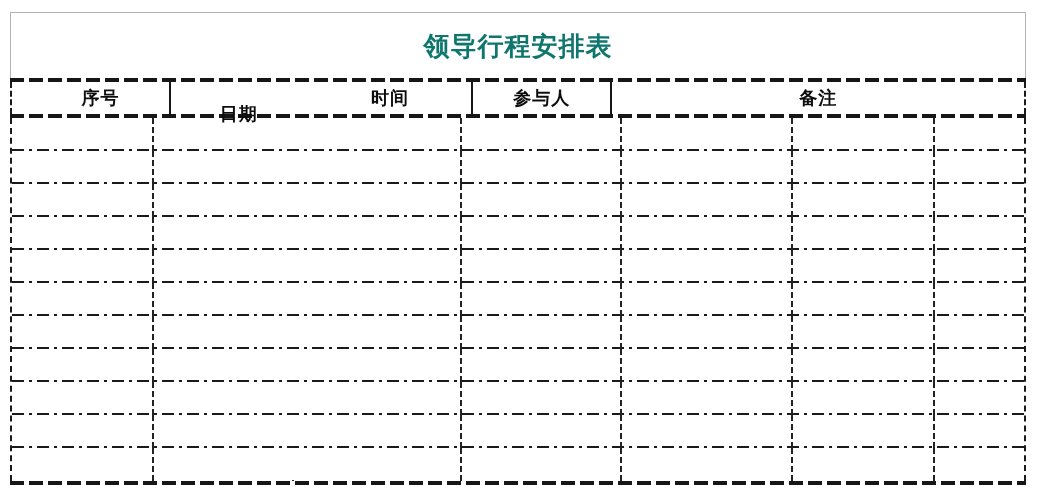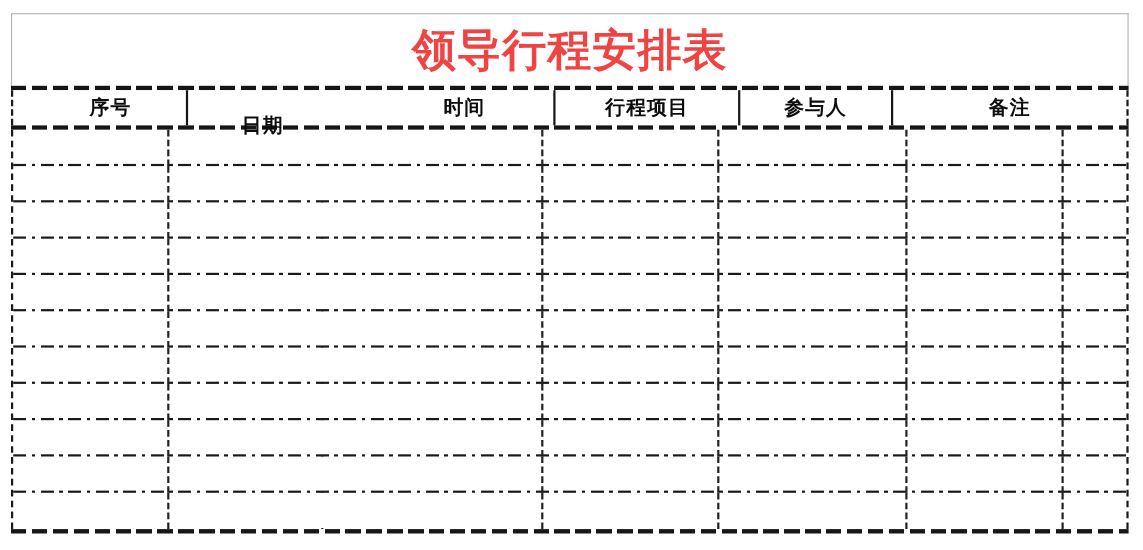--- a/index.html
+++ b/index.html
@@ -18,23 +18,23 @@
   .title-box {
     height: 66px;
     border: 1px solid #b3b3b3;
     border-bottom: none;
     display: flex;
     align-items: center;
     justify-content: center;
     background: #ffffff;
   }
   .title-box h1 {
-    font-size: 40px;
+    font-size: 26px;
     font-weight: bold;
-    color: #ef4444;
+    color: #0f766e;
     letter-spacing: 1px;
     line-height: 1;
   }
   
   .hline-thick {
     height: 4px;
     background-image: repeating-linear-gradient(90deg,
       #161616 0px, #161616 14px,
       transparent 14px, transparent 19px);
   }
@@ -79,42 +79,41 @@
     background-position: left bottom;
     background-repeat: no-repeat;
   }
   .body-row .cell {
     border-right: 2px dashed #222222;
   }
   .body-row .cell:last-child { border-right: none; }
   
   .c0 { width: 14.0%; }
   .c1 { width: 13.9%; margin-top: 32px; }
-  .c2 { width: 16.6%; margin-left: 32px; }
+  .c2 { width: 16.6%; }
   .c3 { width: 15.8%; }
   .c4 { width: 16.9%; }
   .c5 { width: 14.0%; }
   .c6 { flex: 1; }
 </style>
 </head>
 <body>
 
 <div class="sheet">
 
   <div class="title-box">
     <h1>领导行程安排表</h1>
   </div>
 
   <div class="hline-thick"></div>
 
   <div class="header-row">
     <div class="hcell c0">序号</div>
     <div class="hcell c1">日期</div>
     <div class="hcell c2">时间</div>
-    <div class="hcell c4">行程项目</div>
     <div class="hcell c5">参与人</div>
     <div class="hcell c6">备注</div>
   </div>
 
   <div class="hline-thick"></div>
 
   <div class="table-body">
       <div class="body-row">
         <div class="cell c0"></div>
         <div class="cell c1"></div>

